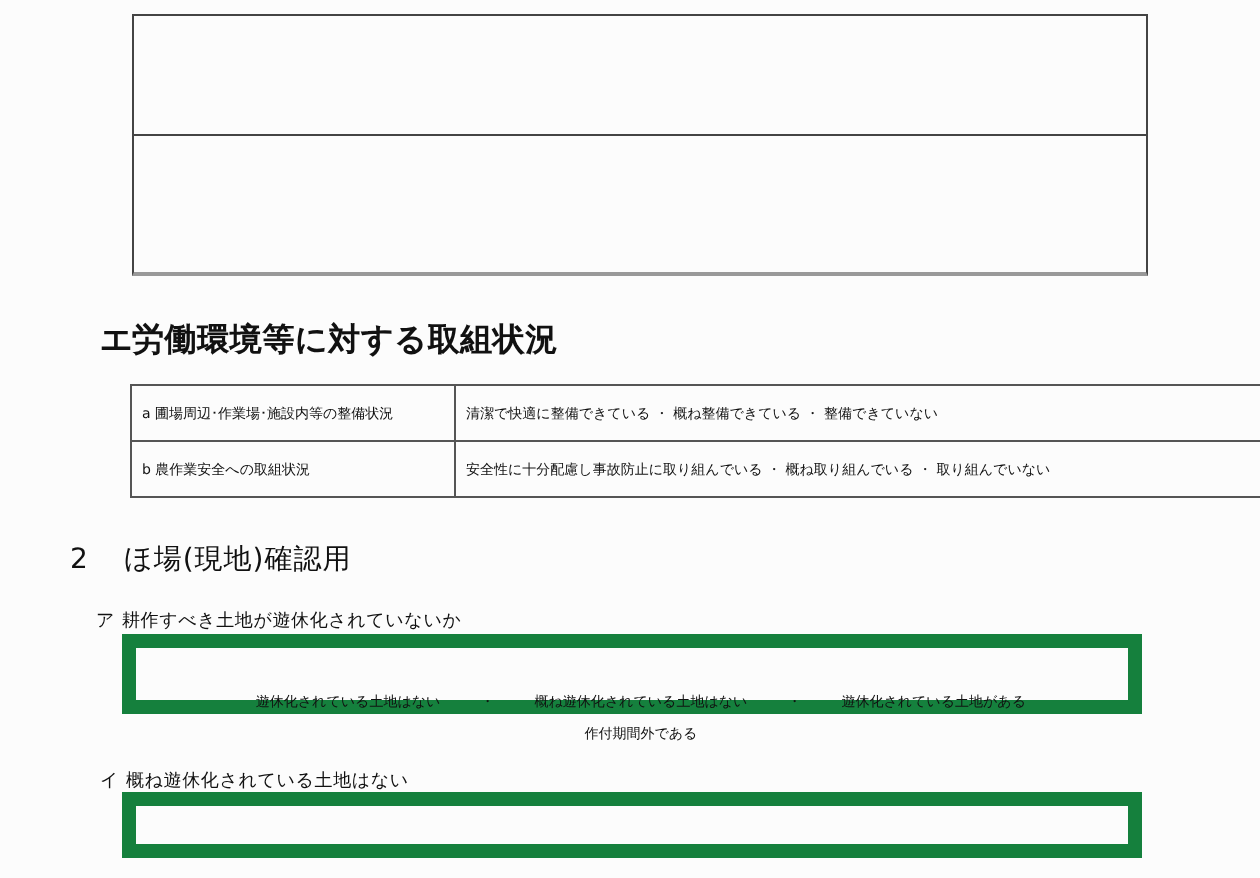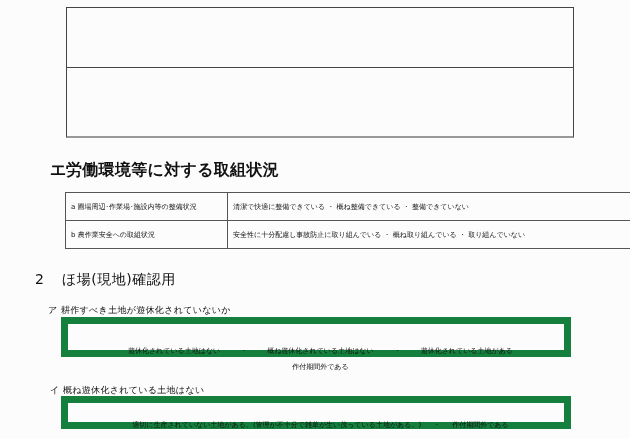--- a/index.html
+++ b/index.html
@@ -101,16 +101,13 @@
   </div>
   <div class="ans-line">
     <span>作付期間外である</span>
   </div>
 </div>
 
 <div class="abs q-title qb-title">
   <span class="mark">イ</span><span>概ね遊休化されている土地はない</span>
 </div>
 <div class="abs ans-box ans-b">
-  <div class="ans-line">
-    <span>適切に生産されていない土地がある。(管理が不十分で雑草が生い茂っている土地がある。)</span><span class="sep" style="margin:0 12px">・</span><span>作付期間外である</span>
-  </div>
 </div>
 
 </body></html>

